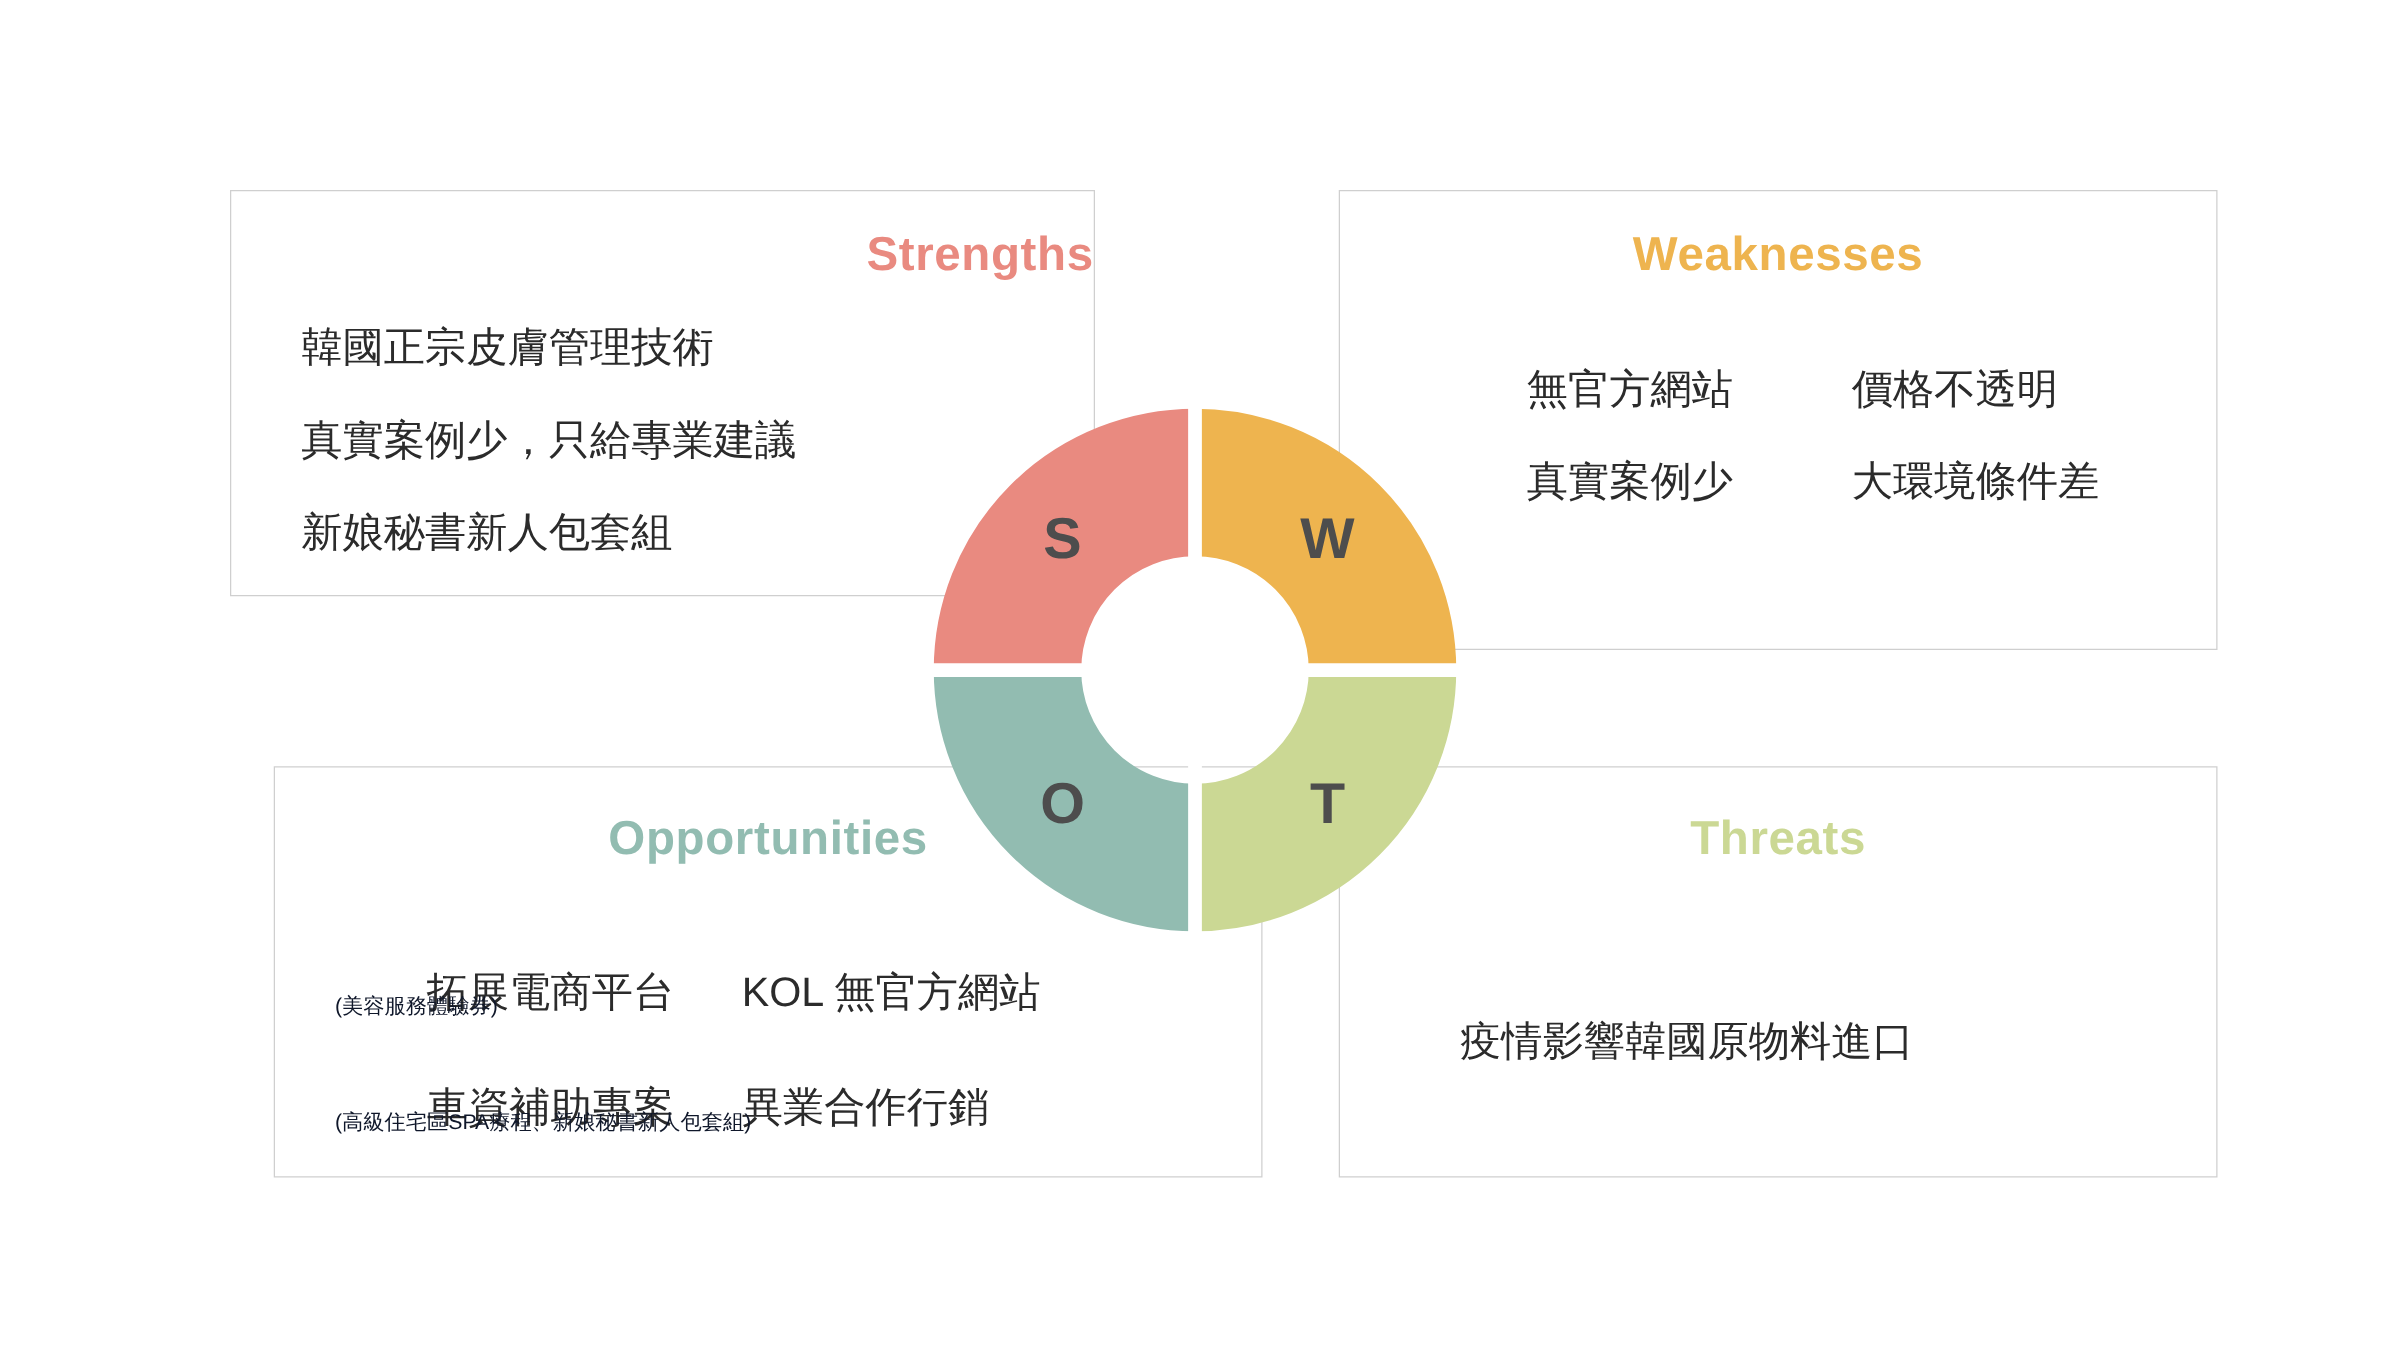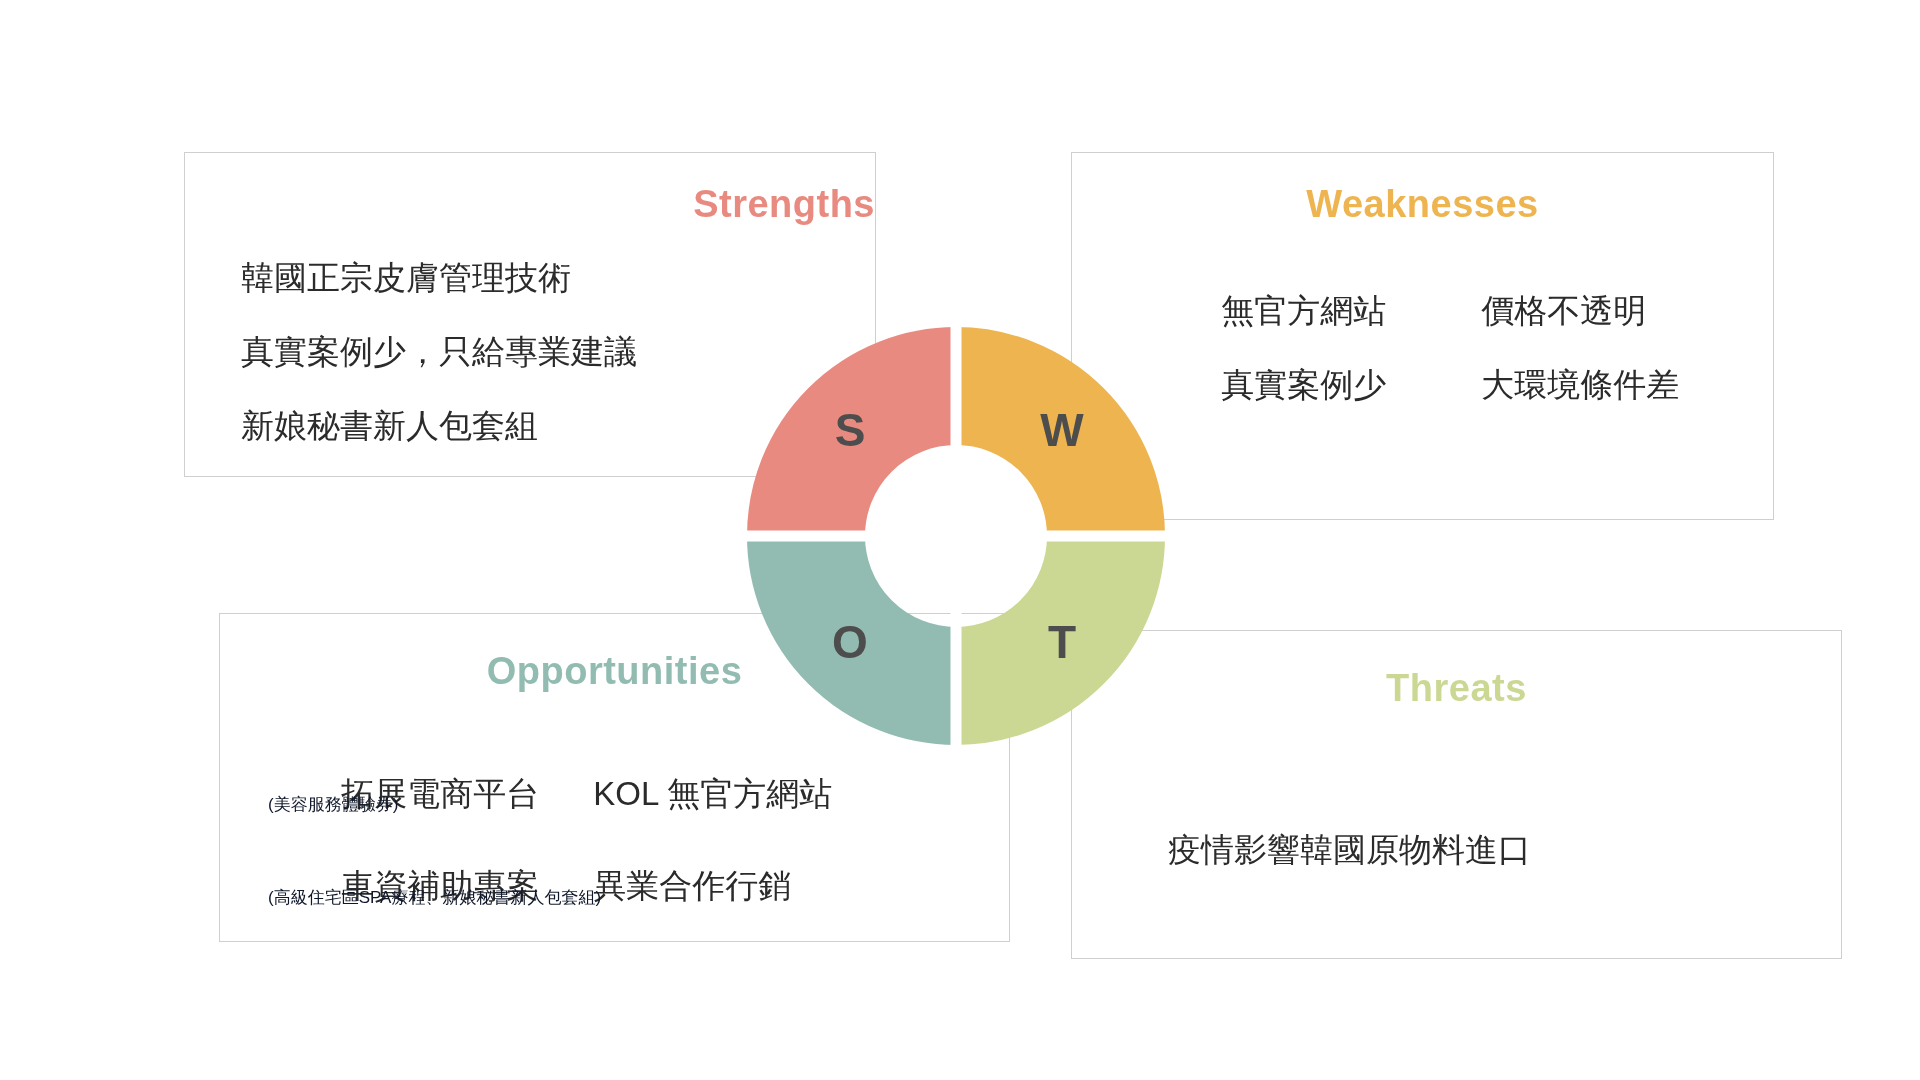--- a/index.html
+++ b/index.html
@@ -26,21 +26,21 @@
   .box {
     position: absolute;
     border: 1px solid #cfcfcf;
     background: #ffffff;
     box-sizing: border-box;
   }
 
   .box-s { left: 184px;  top: 152px; width: 692px;  height: 325px; }
   .box-w { left: 1071px; top: 152px; width: 703px;  height: 368px; }
   .box-o { left: 199px;  top: 613px; width: 791px;  height: 329px; margin-left: 20px; }
-  .box-t { left: 1071px; top: 630px; width: 771px;  height: 329px; }
+  .box-t { left: 1071px; top: 613px; width: 703px;  height: 329px; }
 
   .box-title {
     font-size: 38px;
     font-weight: bold;
     letter-spacing: 0.5px;
     line-height: 1;
     white-space: nowrap;
   }
   .title-s { color: #e98a80; }
   .title-w { color: #eeb44f; }

